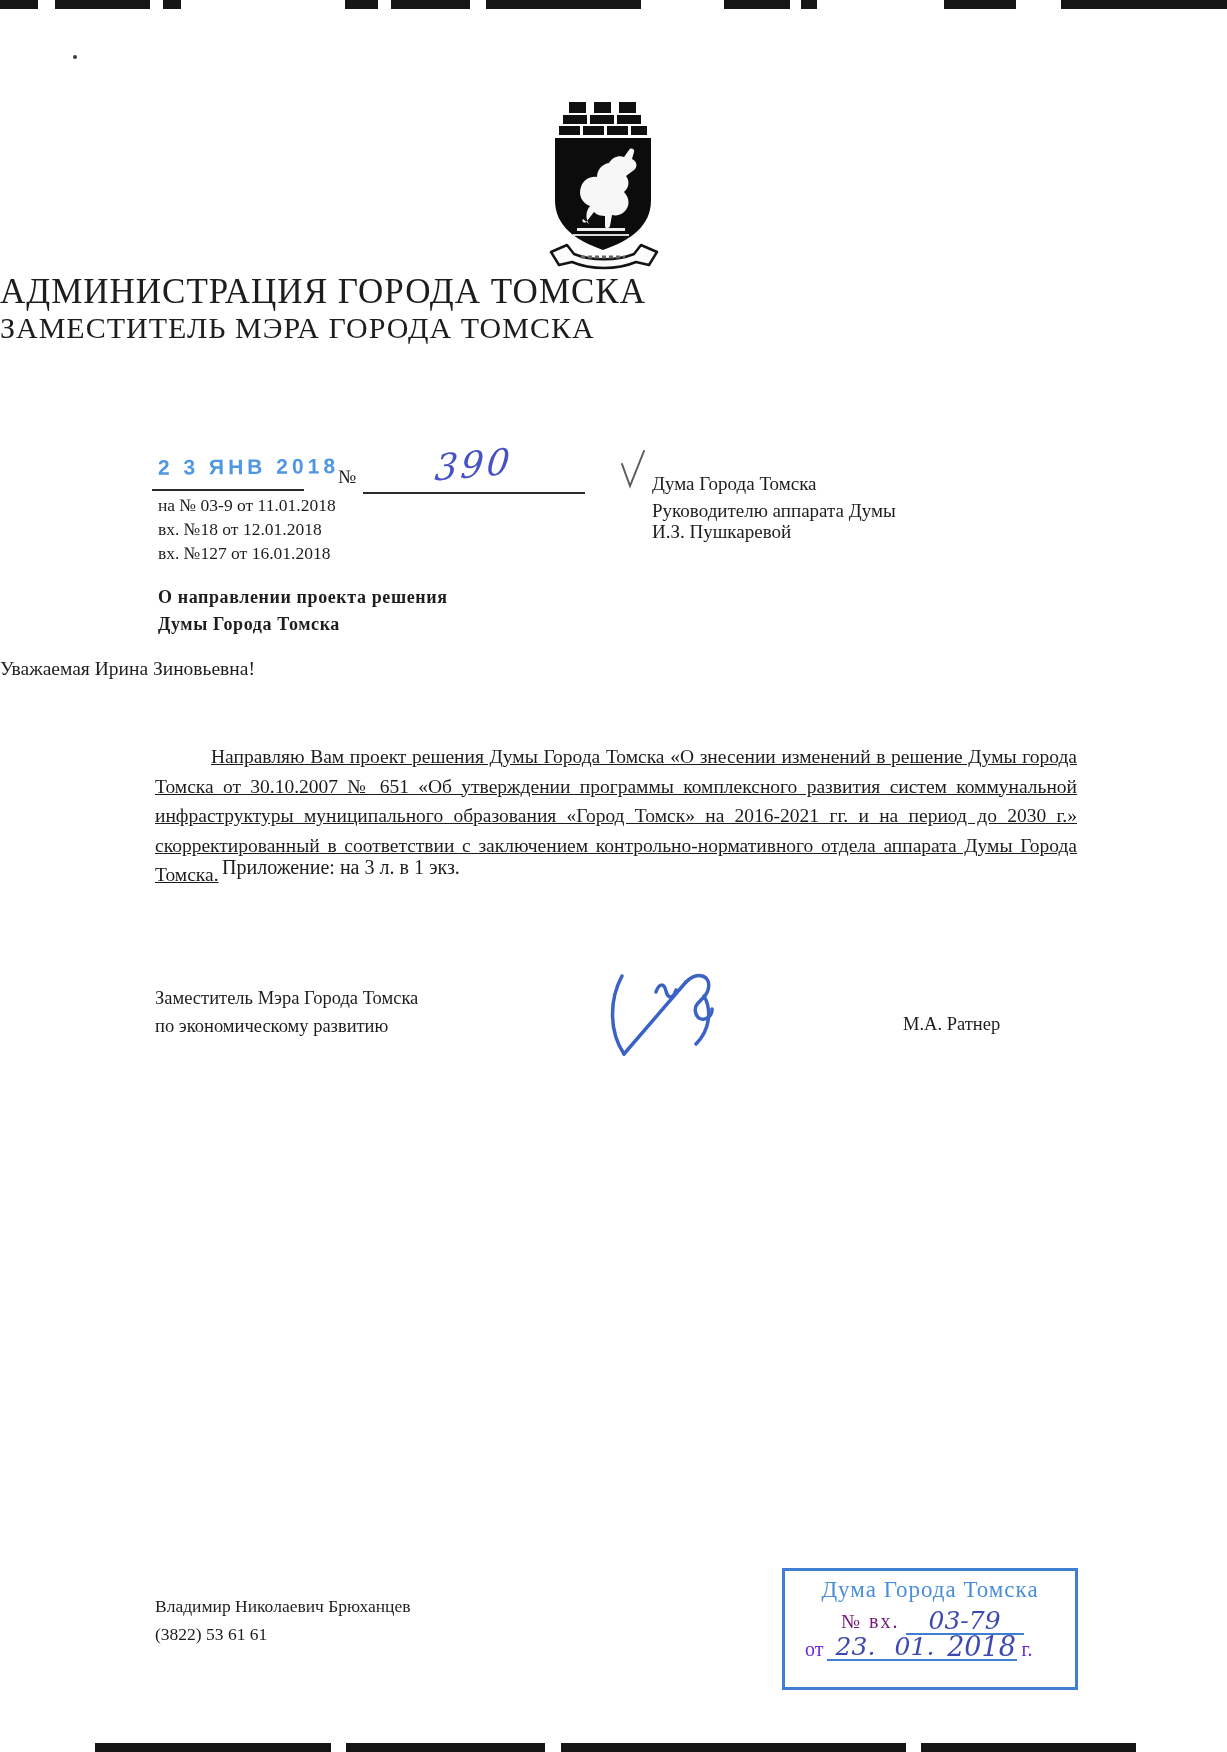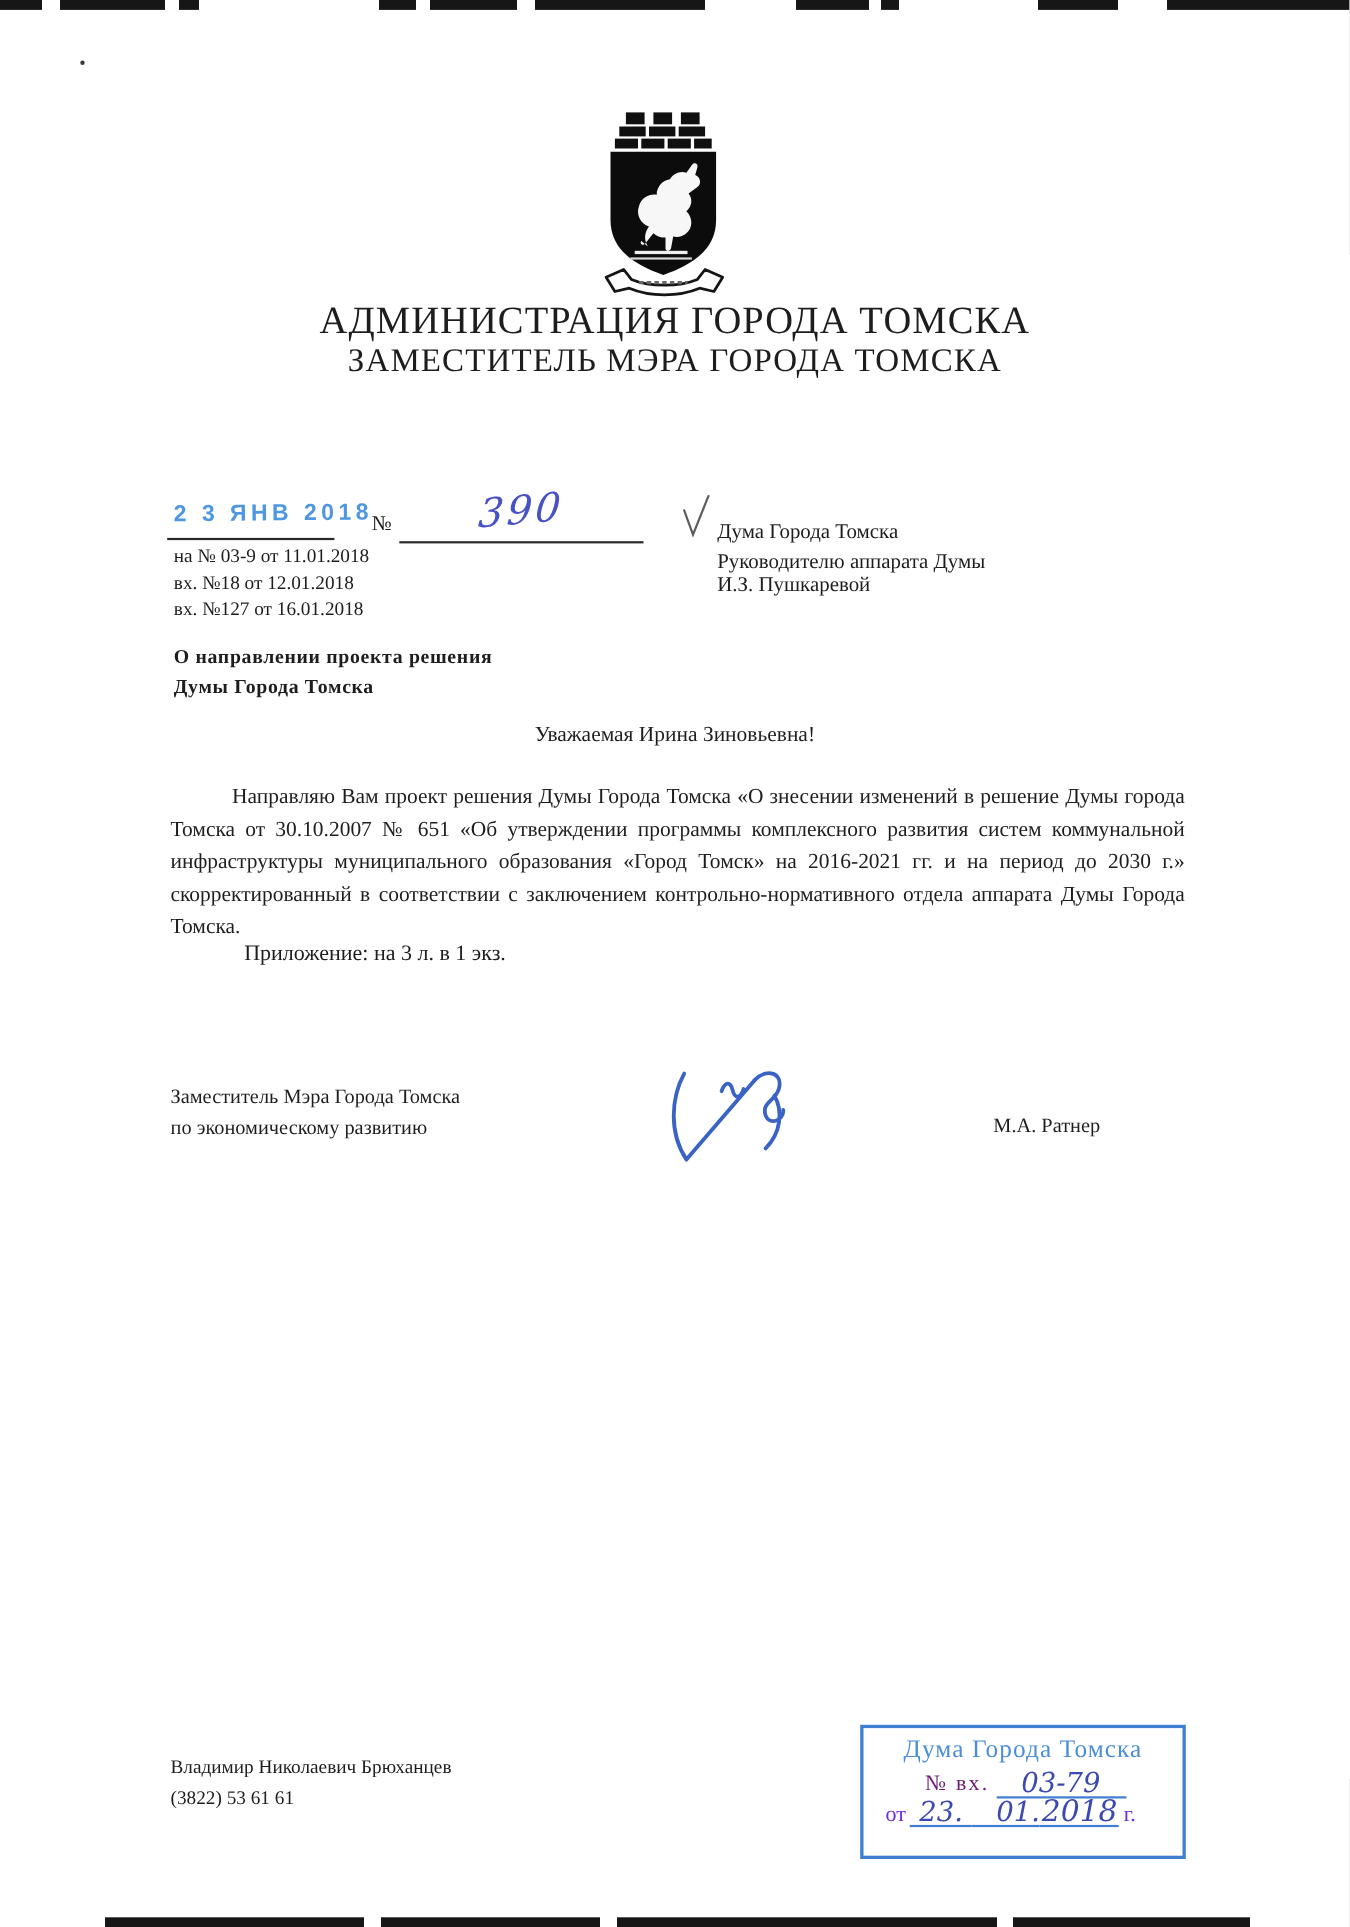--- a/index.html
+++ b/index.html
@@ -2,21 +2,21 @@
 <html><head>
 <meta charset="utf-8">
 <style>
   html,body{margin:0;padding:0;background:#ddd;}
   .page{
     position:relative;width:1227px;height:1752px;margin:0 auto;
     background:#ffffff;overflow:hidden;
     font-family:"Liberation Serif",serif;color:#1d1d1d;
   }
   .abs{position:absolute;}
-  .ctr{left:0;width:100%;text-align:center;}
+  .ctr{left:0;width:100%;text-align:left;}
 
   
   .artifact{left:0;width:1227px;height:9px;}
   .artifact.top{top:0;background:
     linear-gradient(90deg,#161616 0 38px,transparent 38px 55px,#161616 55px 150px,
     transparent 150px 163px,#161616 163px 181px,transparent 181px 345px,
     #161616 345px 378px,transparent 378px 391px,#161616 391px 470px,
     transparent 470px 486px,#161616 486px 641px,transparent 641px 724px,
     #161616 724px 790px,transparent 790px 801px,#161616 801px 817px,
     transparent 817px 944px,#161616 944px 1016px,transparent 1016px 1061px,
@@ -52,22 +52,22 @@
   .checkmark{left:618px;top:448px;}
   .rcpt{left:652px;font-size:19px;}
   .rcpt1{top:473px;}.rcpt2{top:500px;}.rcpt3{top:521px;}
 
   
   .subj{left:158px;font-weight:700;font-size:18px;letter-spacing:0.6px;}
   .subj1{top:587px;}.subj2{top:614px;}
 
   
   .salutation{top:658px;font-size:19.5px;}
-  .body-text{left:155px;top:710px;width:922px;font-size:19.5px;line-height:29.5px;
-    text-align:justify;text-indent:56px;}
+  .body-text{left:155px;top:742px;width:922px;font-size:19.5px;line-height:29.5px;
+    text-align:justify;text-indent:56px;text-decoration:underline;}
   .attachment{left:222px;top:856px;font-size:20px;}
 
   
   .sig-title{left:155px;font-size:18.5px;}
   .sig-t1{top:988px;}.sig-t2{top:1016px;}
   .sig-svg{left:600px;top:962px;}
   .sig-name{left:903px;top:1014px;font-size:18.5px;}
 
   
   .exec{left:155px;font-size:17.5px;}
@@ -81,21 +81,21 @@
   .stamp-row{display:flex;align-items:flex-end;}
   .stamp-row.r2{margin-top:4px;padding-left:56px;}
   .stamp-row.r3{margin-top:2px;padding-left:20px;}
   .stamp-label{font-size:20px;color:#701a75;letter-spacing:2px;}
   .stamp-label2{font-size:20px;color:#6d28d9;}
   .hw{font-family:"DejaVu Serif",serif;font-style:italic;color:#3c49b0;
     font-size:25px;line-height:24px;}
   .u{border-bottom:2px solid #3f7ed0;display:inline-block;text-align:center;}
   .stamp-num{min-width:118px;margin-left:6px;transform:translateY(2px);}
   .stamp-day{min-width:56px;margin-left:4px;}
-  .stamp-mon{min-width:62px;text-align:right;}
+  .stamp-mon{min-width:62px;}
   .stamp-year{min-width:72px;font-size:27px;}
   .stamp-suffix{margin-left:4px;}
 </style>
 </head>
 <body>
 
 <div class="page">
 
   <div class="abs artifact top"></div>
   <div class="abs artifact bottom"></div>

